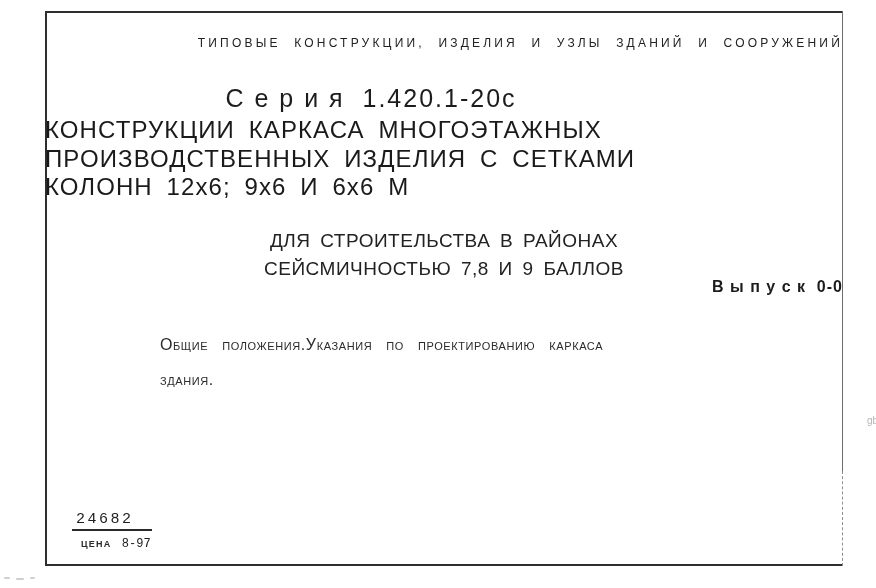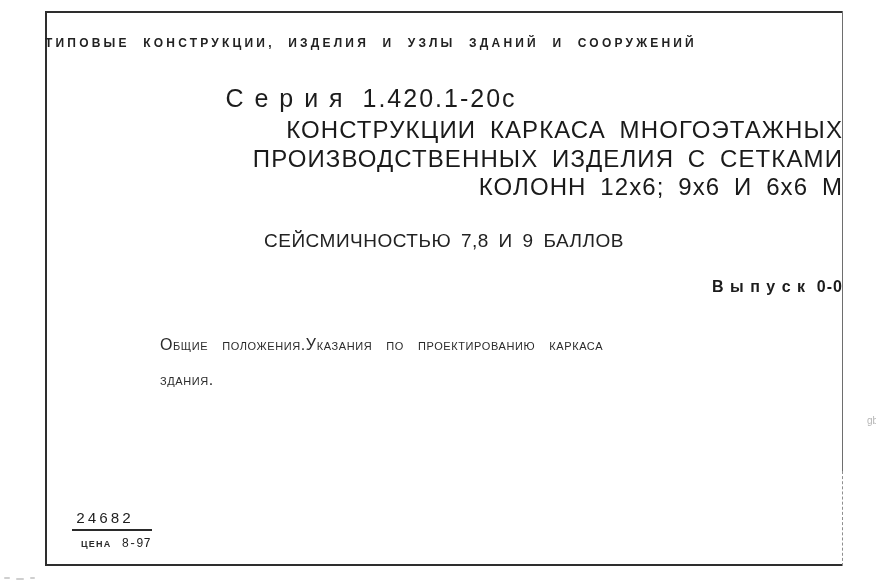--- a/index.html
+++ b/index.html
@@ -15,31 +15,31 @@
     left:45px;top:11px;width:798px;height:555px;box-sizing:border-box;
     border-top:2px solid #2e2e2e;
     border-left:2px solid #2e2e2e;
     border-bottom:2px solid #2e2e2e;
   }
   .frame-right-top{left:842px;top:11px;width:0;height:460px;border-left:1px solid #6e6e6e;}
   .frame-right-bottom{left:842px;top:471px;width:0;height:95px;border-left:1px dashed #8f8f8f;}
 
   
   .letterhead{
-    left:45px;top:36px;width:798px;text-align:left;
-    font-size:12px;font-weight:bold;letter-spacing:3.2px;word-spacing:7px;color:#222;
+    left:45px;top:36px;width:798px;text-align:right;
+    font-size:12px;font-weight:normal;letter-spacing:3.2px;word-spacing:7px;color:#222;
   }
 
   
   .series{
     left:45px;top:84px;width:652px;text-align:center;
     font-size:25px;letter-spacing:2px;white-space:pre;color:#1c1c1c;
   }
   .title{
-    left:45px;top:116px;width:798px;text-align:right;
+    left:45px;top:116px;width:798px;text-align:left;
     font-size:24px;line-height:28.5px;letter-spacing:1.1px;word-spacing:6px;color:#1a1a1a;
   }
 
   
   .subtitle{
     left:45px;top:227px;width:798px;text-align:center;
     font-size:19px;line-height:28px;letter-spacing:0.5px;word-spacing:4px;color:#222;
   }
   .issue{
     left:45px;top:278px;width:798px;text-align:right;
@@ -85,20 +85,21 @@
 
 <div class="abs series">С е р и я  1.420.1-20с</div>
 
 <div class="abs title">
   <div>КОНСТРУКЦИИ КАРКАСА МНОГОЭТАЖНЫХ</div>
   <div>ПРОИЗВОДСТВЕННЫХ ИЗДЕЛИЯ С СЕТКАМИ</div>
   <div>КОЛОНН 12х6; 9х6 И 6х6 М</div>
 </div>
 
 <div class="abs subtitle">
+  <div>ДЛЯ СТРОИТЕЛЬСТВА В РАЙОНАХ</div>
   <div>СЕЙСМИЧНОСТЬЮ 7,8 И 9 БАЛЛОВ</div>
 </div>
 
 <div class="abs issue">В ы п у с к  0-0</div>
 
 <div class="abs annotation-line ann1">Общие положения.Указания по проектированию каркаса</div>
 <div class="abs annotation-line ann2">здания.</div>
 
 <div class="abs stamp">
   <div class="stamp-number">24682</div>

